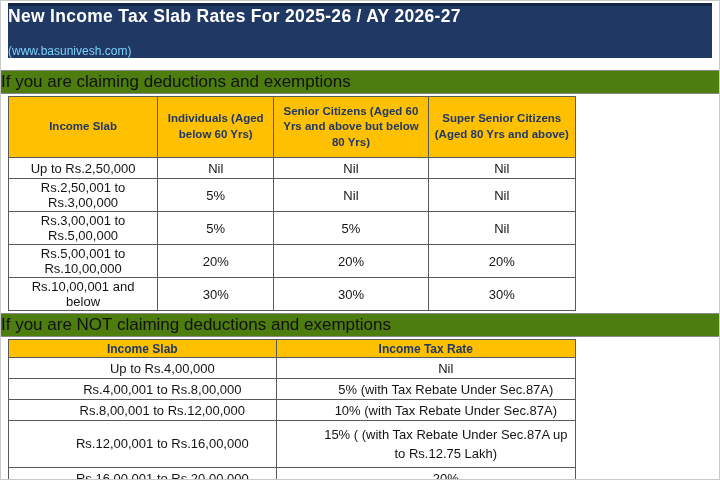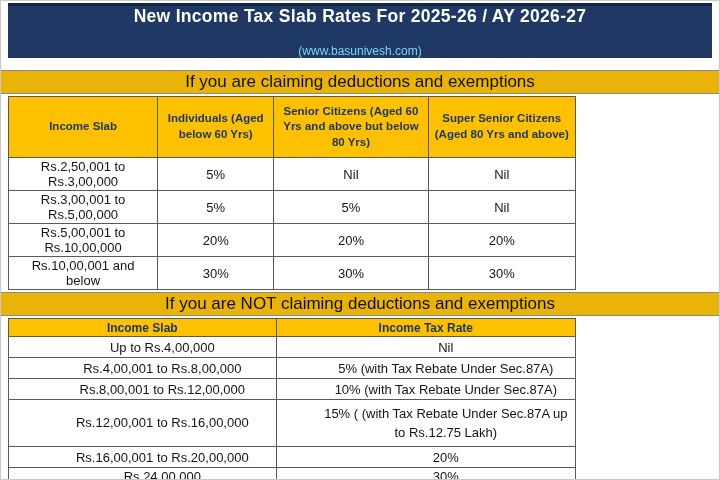--- a/index.html
+++ b/index.html
@@ -3,27 +3,27 @@
 <meta charset="utf-8">
 <style>
   html,body{margin:0;padding:0;background:#ffffff;}
   .page{
     width:720px;height:480px;box-sizing:border-box;position:relative;overflow:hidden;
     background:#ffffff;border:1px solid #c9c9c9;
     font-family:"Liberation Sans", sans-serif;
   }
   .title-block{
     margin:2px 7px 12px 7px;height:52px;background:#1f3864;border-top:3px solid #152747;
-    display:flex;flex-direction:column;align-items:center;justify-content:center;gap:17px;
+    display:flex;flex-direction:column;align-items:flex-start;justify-content:center;gap:17px;
   }
   .title{color:#ffffff;font-weight:bold;font-size:17.5px;letter-spacing:.3px;}
   .subtitle{color:#7dd3fc;font-weight:normal;font-size:12px;}
   .band{
-    margin-top:2px;background:#eab308;border-top:1px solid #8a8a8a;border-bottom:1px solid #8a8a8a;
-    text-align:center;font-size:17px;color:#111111;height:22px;line-height:22px;
+    margin-top:2px;background:#4d7c0f;border-top:1px solid #8a8a8a;border-bottom:1px solid #8a8a8a;
+    text-align:left;font-size:17px;color:#111111;height:22px;line-height:22px;
   }
   table{
     border-collapse:collapse;table-layout:fixed;width:568px;margin:2px 7px 0 7px;
     border:1px solid #3f3f3f;
   }
   th,td{
     border:1px solid #595959;text-align:center;vertical-align:middle;
     padding:1px 4px;overflow:hidden;
   }
   .t1 th{background:#ffc000;color:#1f3864;font-weight:bold;font-size:11.5px;line-height:1.35;height:58px;}
@@ -51,20 +51,26 @@
         <col style="width:20.5%">
         <col style="width:27.2%">
         <col style="width:26%">
     </colgroup>
     <tbody>
         <tr>
       <th>Income Slab</th>
       <th>Individuals (Aged below 60 Yrs)</th>
       <th>Senior Citizens (Aged 60 Yrs and above but below 80 Yrs)</th>
       <th>Super Senior Citizens (Aged 80 Yrs and above)</th>
+    </tr>
+    <tr>
+      <td>Up to Rs.2,50,000</td>
+      <td>Nil</td>
+      <td>Nil</td>
+      <td>Nil</td>
     </tr>
     <tr>
       <td>Rs.2,50,001 to Rs.3,00,000</td>
       <td>5%</td>
       <td>Nil</td>
       <td>Nil</td>
     </tr>
     <tr>
       <td>Rs.3,00,001 to Rs.5,00,000</td>
       <td>5%</td>

